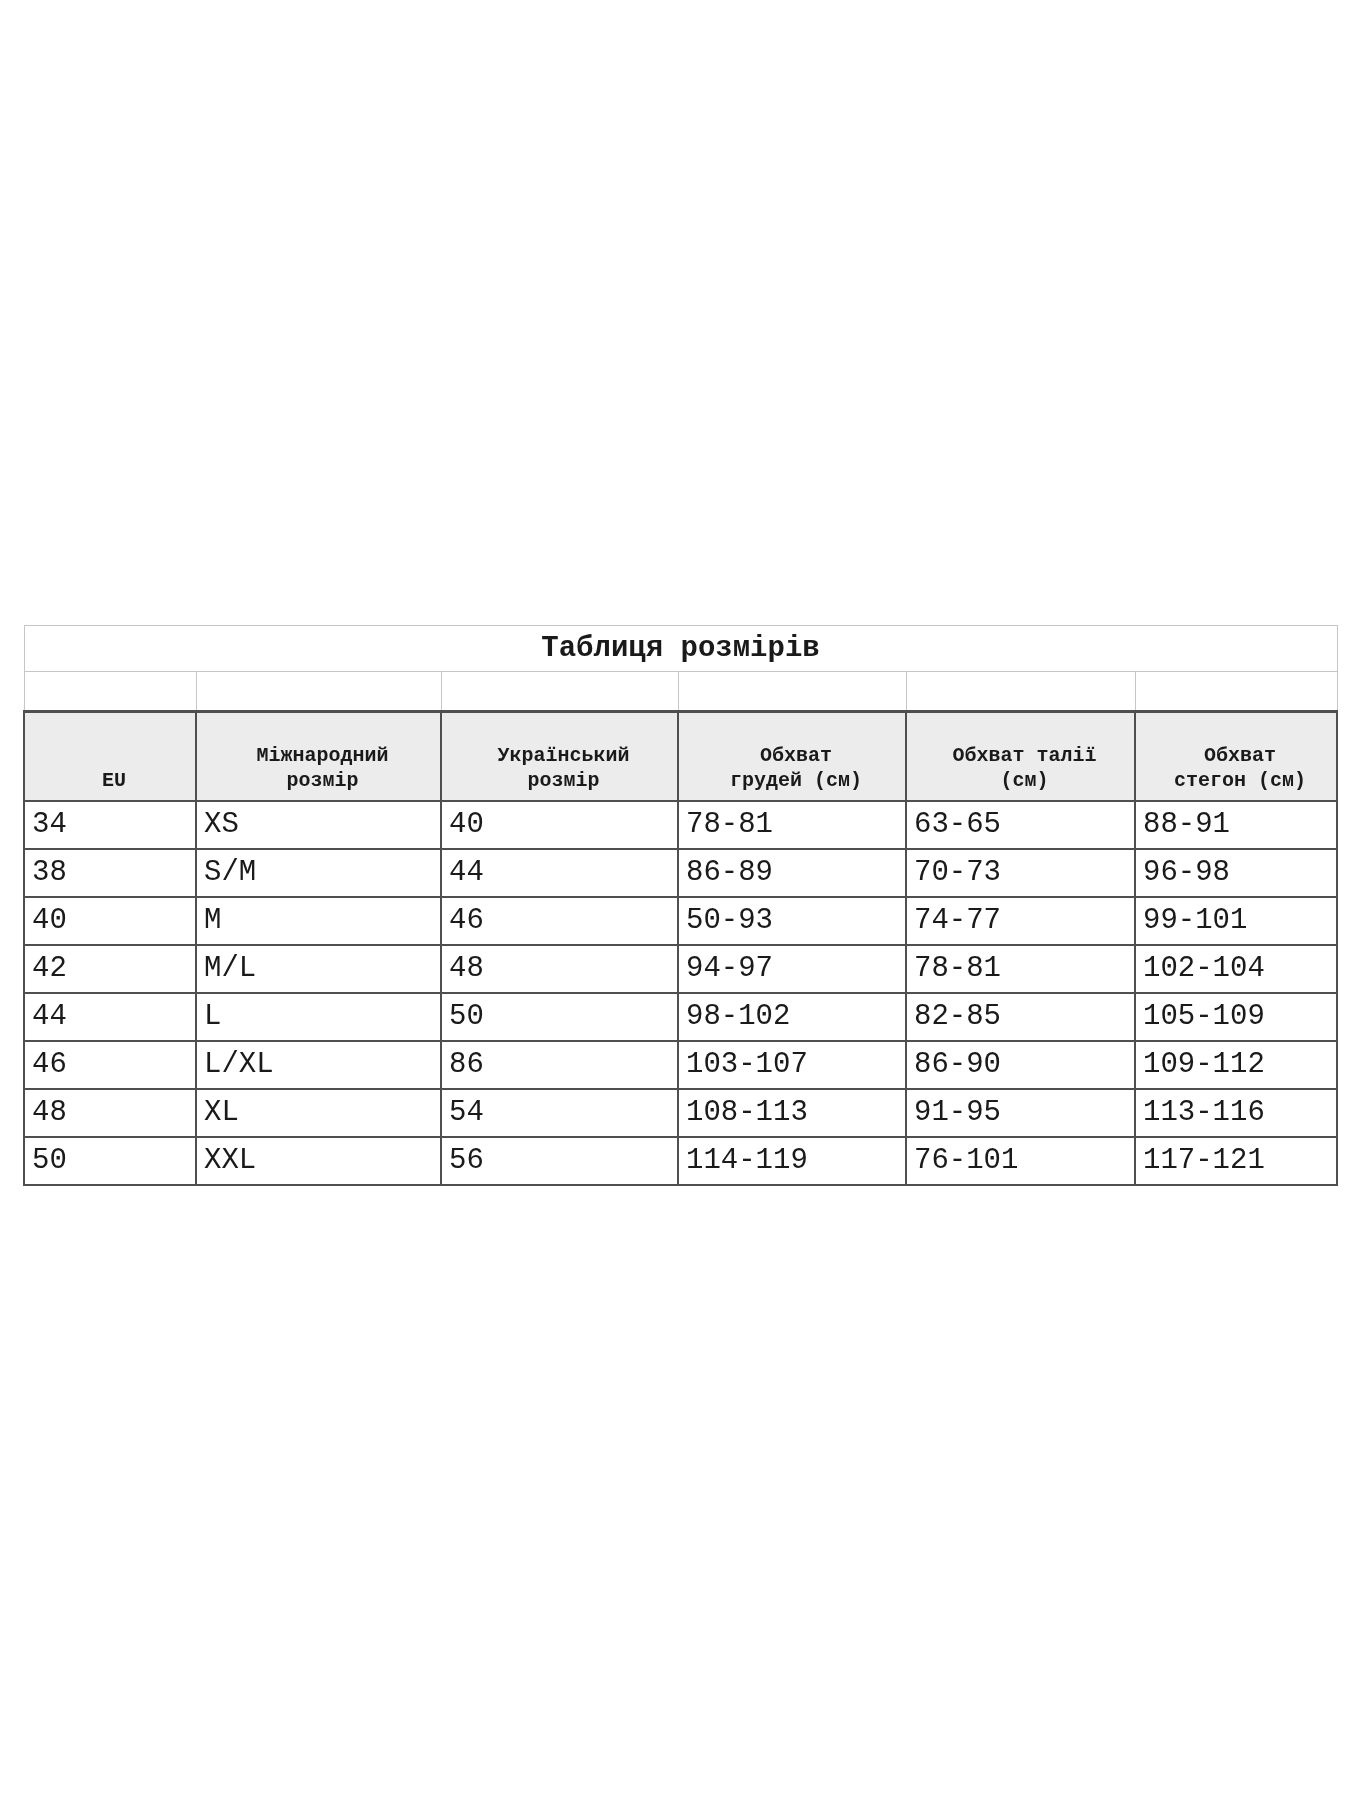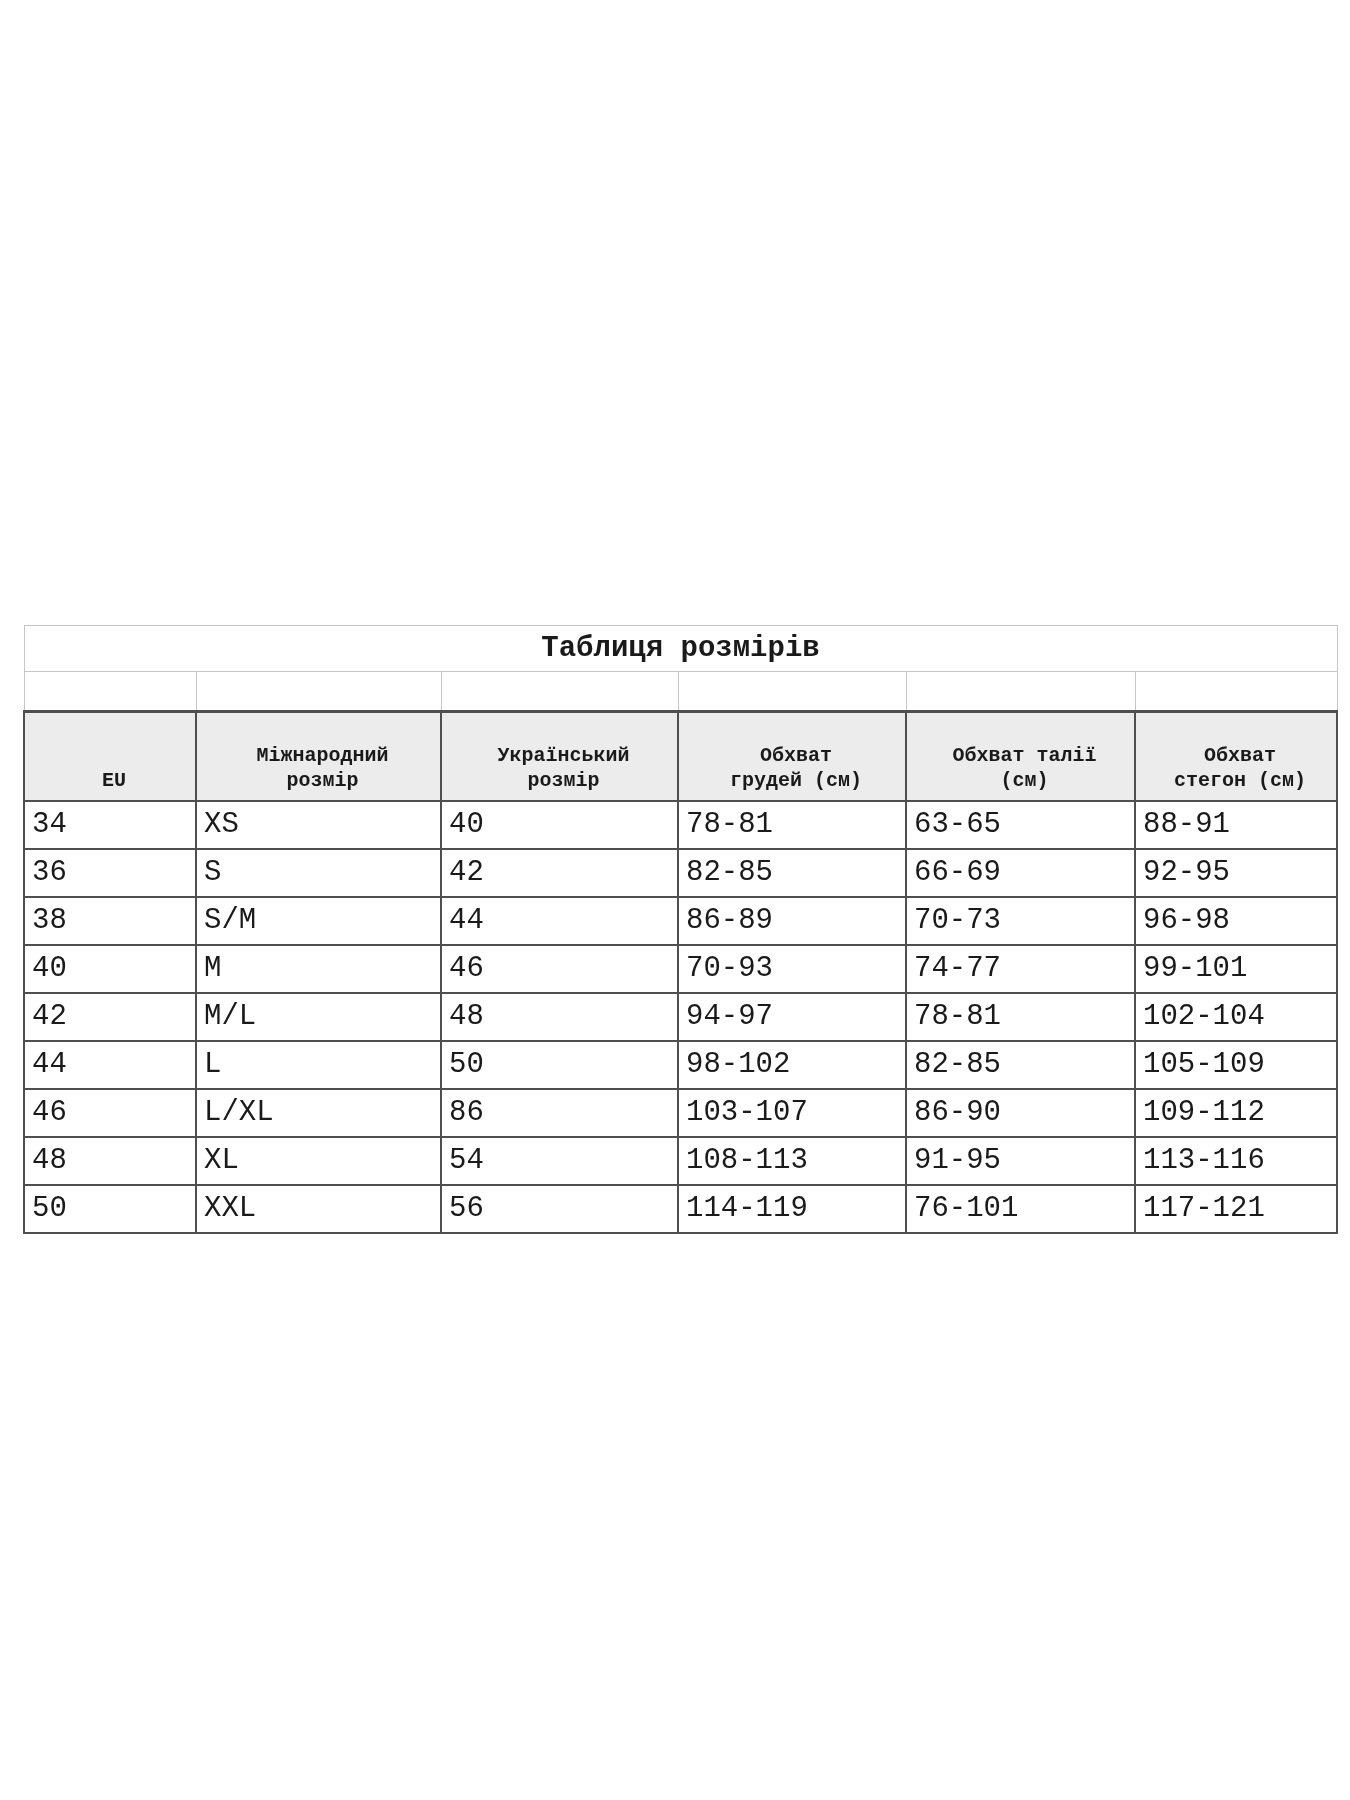--- a/index.html
+++ b/index.html
@@ -114,40 +114,32 @@
 
     <tr>
       <td class="data-cell">34</td>
       <td class="data-cell">XS</td>
       <td class="data-cell">40</td>
       <td class="data-cell">78-81</td>
       <td class="data-cell">63-65</td>
       <td class="data-cell">88-91</td>
     </tr>
     <tr>
-      <td class="data-cell">36</td>
-      <td class="data-cell">S</td>
-      <td class="data-cell">42</td>
-      <td class="data-cell">82-85</td>
-      <td class="data-cell">66-69</td>
-      <td class="data-cell">92-95</td>
-    </tr>
-    <tr>
       <td class="data-cell">38</td>
       <td class="data-cell">S/M</td>
       <td class="data-cell">44</td>
       <td class="data-cell">86-89</td>
       <td class="data-cell">70-73</td>
       <td class="data-cell">96-98</td>
     </tr>
     <tr>
       <td class="data-cell">40</td>
       <td class="data-cell">M</td>
       <td class="data-cell">46</td>
-      <td class="data-cell">70-93</td>
+      <td class="data-cell">50-93</td>
       <td class="data-cell">74-77</td>
       <td class="data-cell">99-101</td>
     </tr>
     <tr>
       <td class="data-cell">42</td>
       <td class="data-cell">M/L</td>
       <td class="data-cell">48</td>
       <td class="data-cell">94-97</td>
       <td class="data-cell">78-81</td>
       <td class="data-cell">102-104</td>

